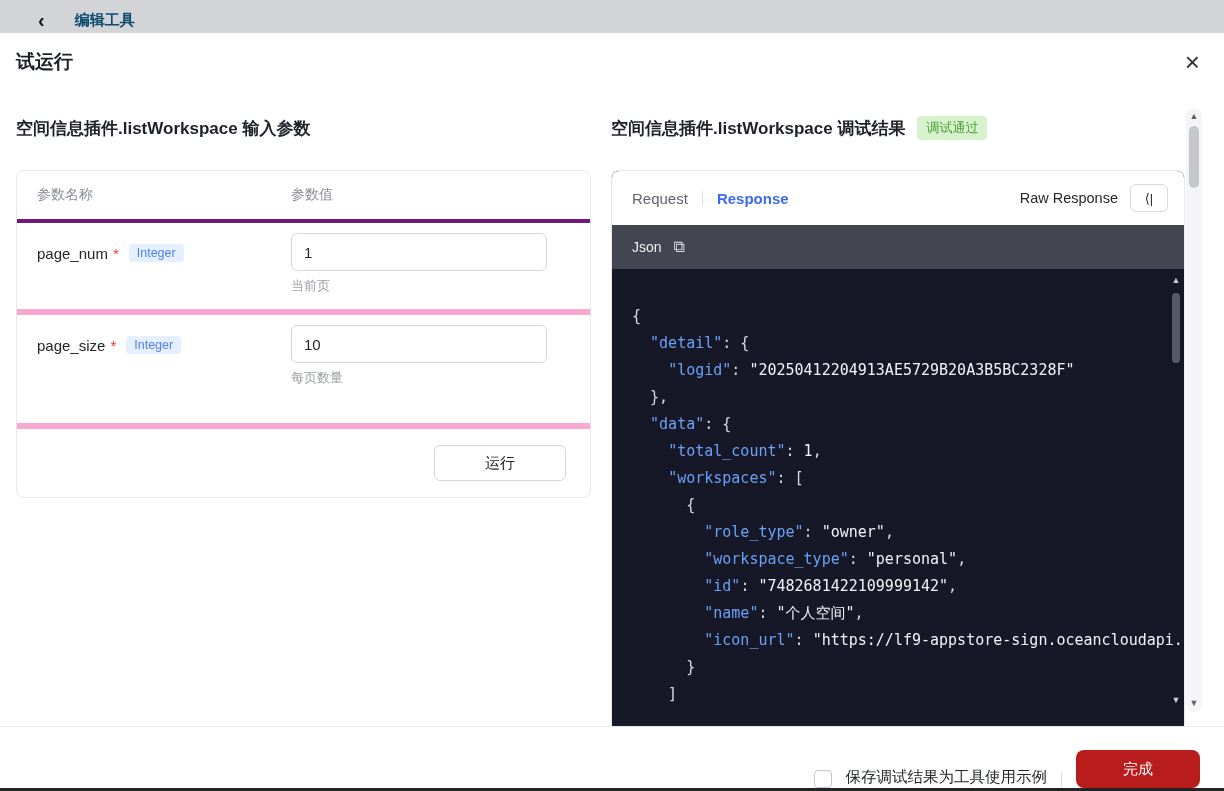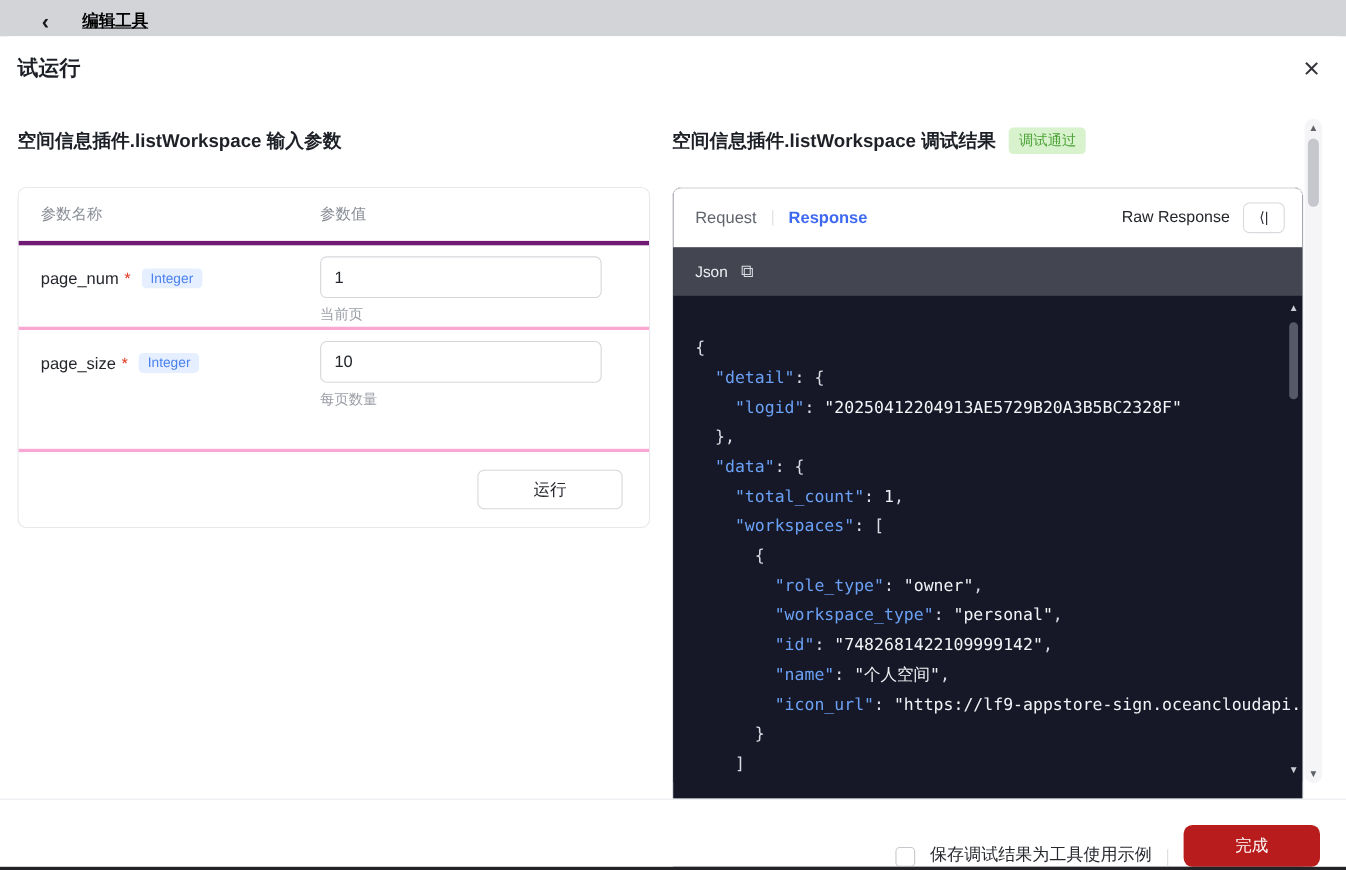--- a/index.html
+++ b/index.html
@@ -8,21 +8,21 @@
     position:relative; overflow:hidden; background:#fff;
     font-family:"Liberation Sans","DejaVu Sans",sans-serif; color:#23262b;
   }
 
   
   .topbar {
     position:absolute; top:0; left:0; right:0; height:33px;
     background:#d3d4d8; display:flex; align-items:flex-end; padding:0 0 5px 38px;
   }
   .topbar .back { font-size:20px; line-height:16px; font-weight:700; color:#17181c; cursor:pointer; }
-  .topbar .tb-title { margin-left:30px; font-size:15px; font-weight:700; color:#000000; line-height:16px;text-decoration:underline; }
+  .topbar .tb-title { margin-left:30px; font-size:15px; font-weight:700; color:#0c4a6e; line-height:16px; }
 
   
   .modal {
     position:absolute; top:33px; left:0; right:0; bottom:3px;
     background:#fff; border-radius:10px 10px 0 0;
   }
   .bottom-line { position:absolute; left:0; right:0; bottom:0; height:3px; background:#232327; }
 
   .modal-head {
     position:absolute; top:0; left:0; right:0; height:58px;
@@ -44,21 +44,21 @@
   .param-table {
     position:absolute; left:16px; top:137px; width:575px;
     border:1px solid #e7e8ec; border-radius:8px; background:#fff;
   }
   .param-head {
     display:flex; height:52px; align-items:center;
     border-bottom:4px solid #701a75; color:#8a8e96; font-size:14px;
   }
   .col-name { width:274px; padding-left:20px; }
   .col-value { flex:1; }
-  .param-row { display:flex; border-bottom:3px solid #f9a8d4; padding:10px 0 2px; }
+  .param-row { display:flex; border-bottom:6px solid #f9a8d4; padding:10px 0 14px; }
   .param-row.last { padding-bottom:36px; }
   .cell-name {
     width:274px; padding-left:20px; padding-top:12px;
     display:flex; align-items:flex-start; gap:5px; font-size:15px; color:#23262b;
   }
   .req { color:#e33b24; }
   .type-badge {
     background:#e5efff; color:#4d82ee; font-size:12.5px; border-radius:4px;
     padding:2px 8px; margin-left:5px; margin-top:-1px;
   }

